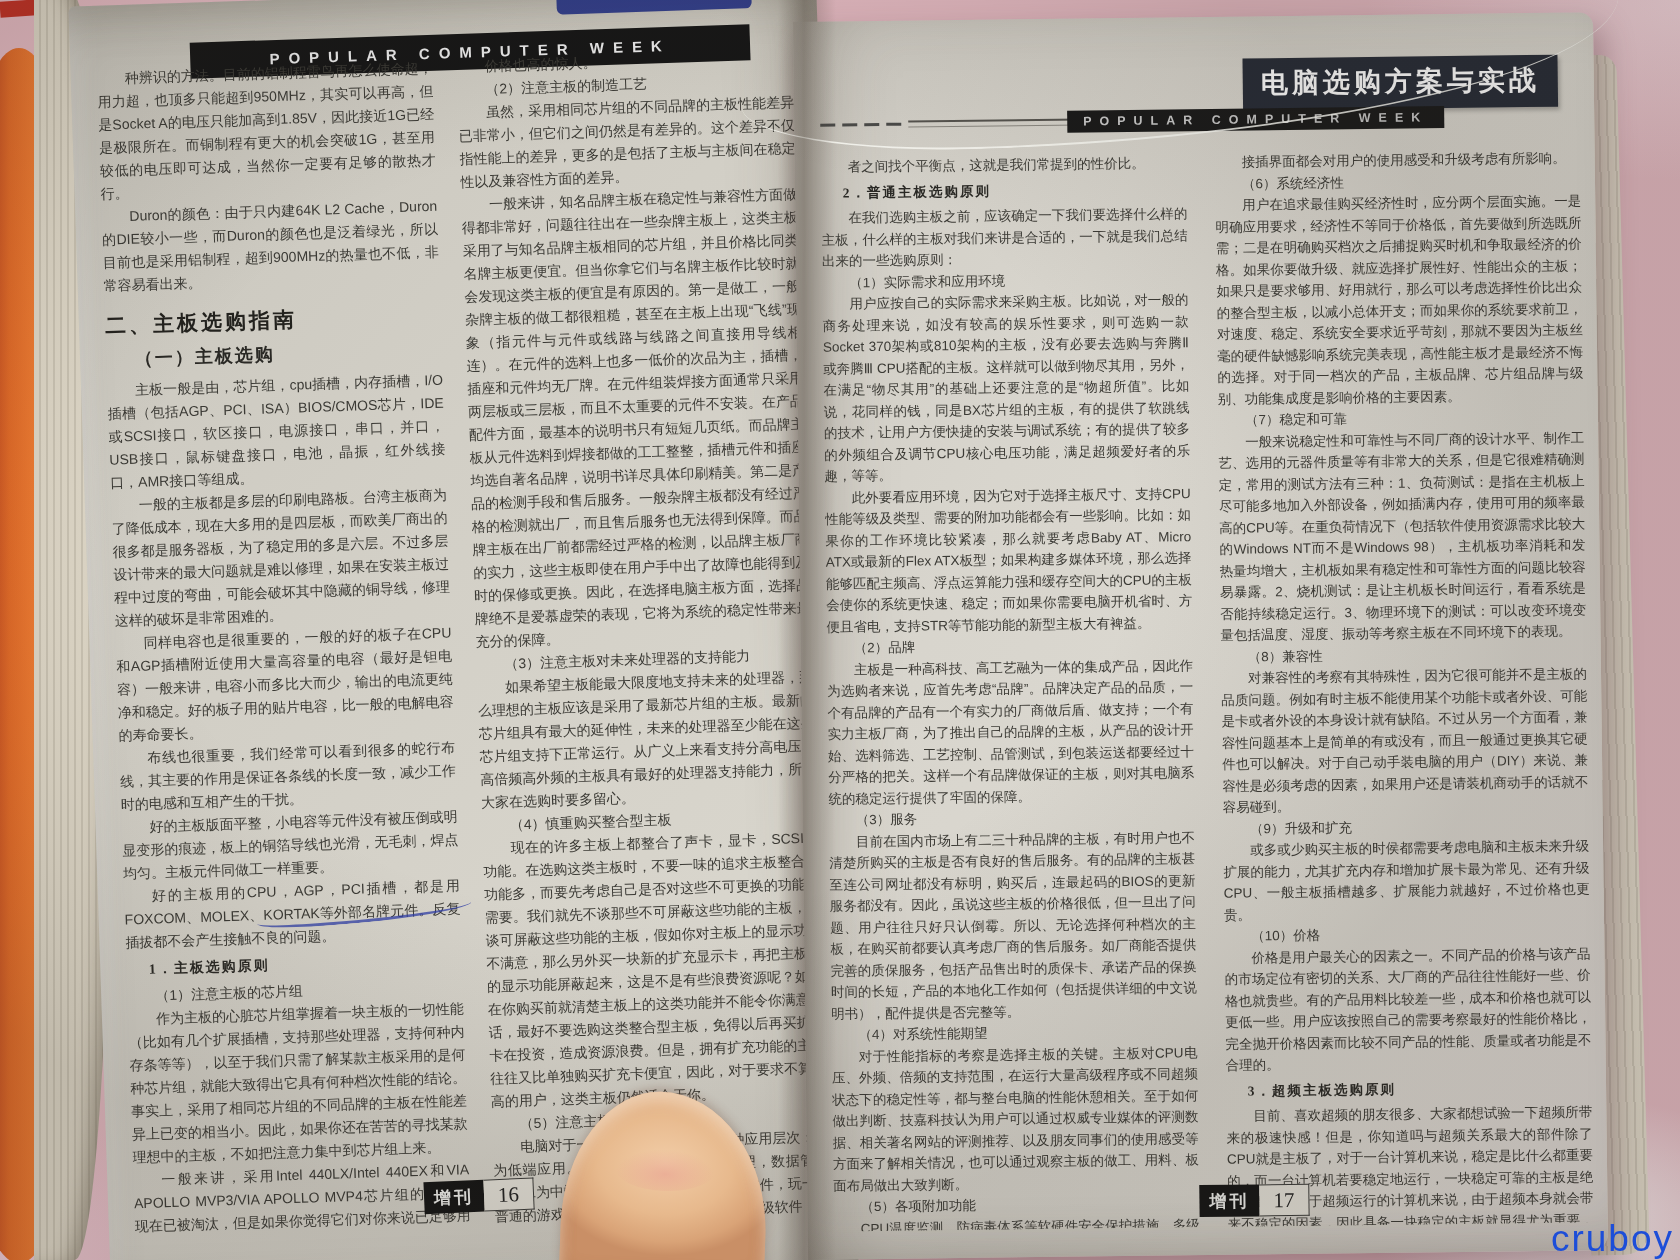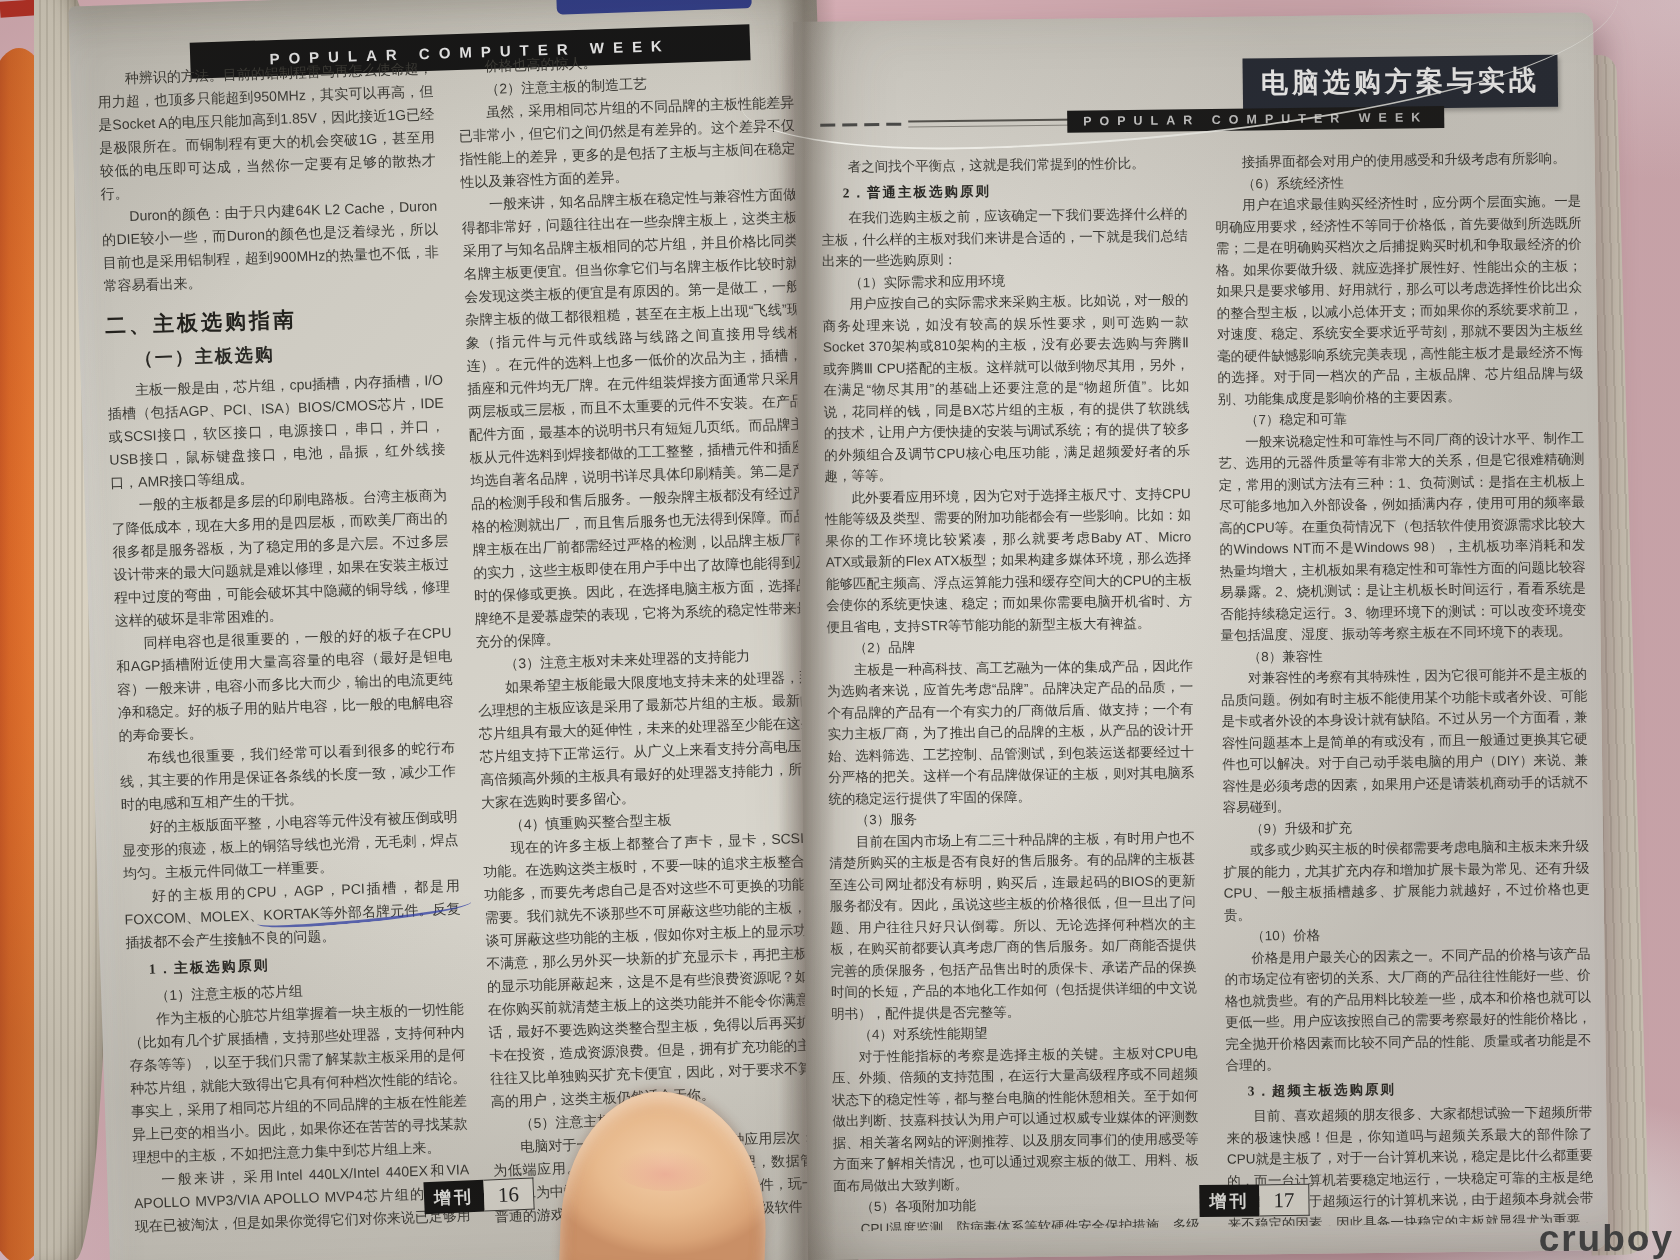--- a/index.html
+++ b/index.html
@@ -80,22 +80,22 @@
   
   .pen-underline{position:absolute;left:158px;top:906px;width:215px;height:16px;z-index:6;
     border-bottom:3px solid rgba(47,62,165,.75);border-radius:0 0 60% 40%;transform:rotate(-3deg);}
   .finger{position:absolute;left:562px;top:1092px;width:205px;height:190px;z-index:9;
     background:radial-gradient(ellipse 60% 48% at 50% 38%, #f2cda7 0%, #e7b98d 55%, #d9a377 85%, #c98f66 100%);
     border-radius:47% 53% 12% 14%/72% 74% 8% 8%;
     box-shadow:inset 0 10px 14px rgba(255,240,220,.55), inset 0 -8px 16px rgba(150,90,60,.3), 0 -4px 10px rgba(100,60,40,.25);
     transform:rotate(2deg);}
   .finger::after{content:"";position:absolute;left:26%;top:30%;width:48%;height:22%;border-radius:50%;
     background:radial-gradient(ellipse at 50% 60%, rgba(230,150,140,.5), rgba(230,150,140,0) 70%);}
-  .watermark{position:absolute;right:6px;bottom:0px;z-index:10;color:#404040;
-    font-size:37px;font-weight:bold;letter-spacing:2px;}
+  .watermark{position:absolute;right:6px;bottom:0px;z-index:10;color:#1d4ed8;
+    font-size:37px;font-weight:normal;letter-spacing:2px;}
 </style>
 </head>
 <body>
 
 <div class="spine"></div>
 <div class="spine-red-top"></div>
 <div class="spine-red-bottom"></div>
 <div class="edge-stack-left"></div>
 <div class="edge-stack-right"></div>
 

